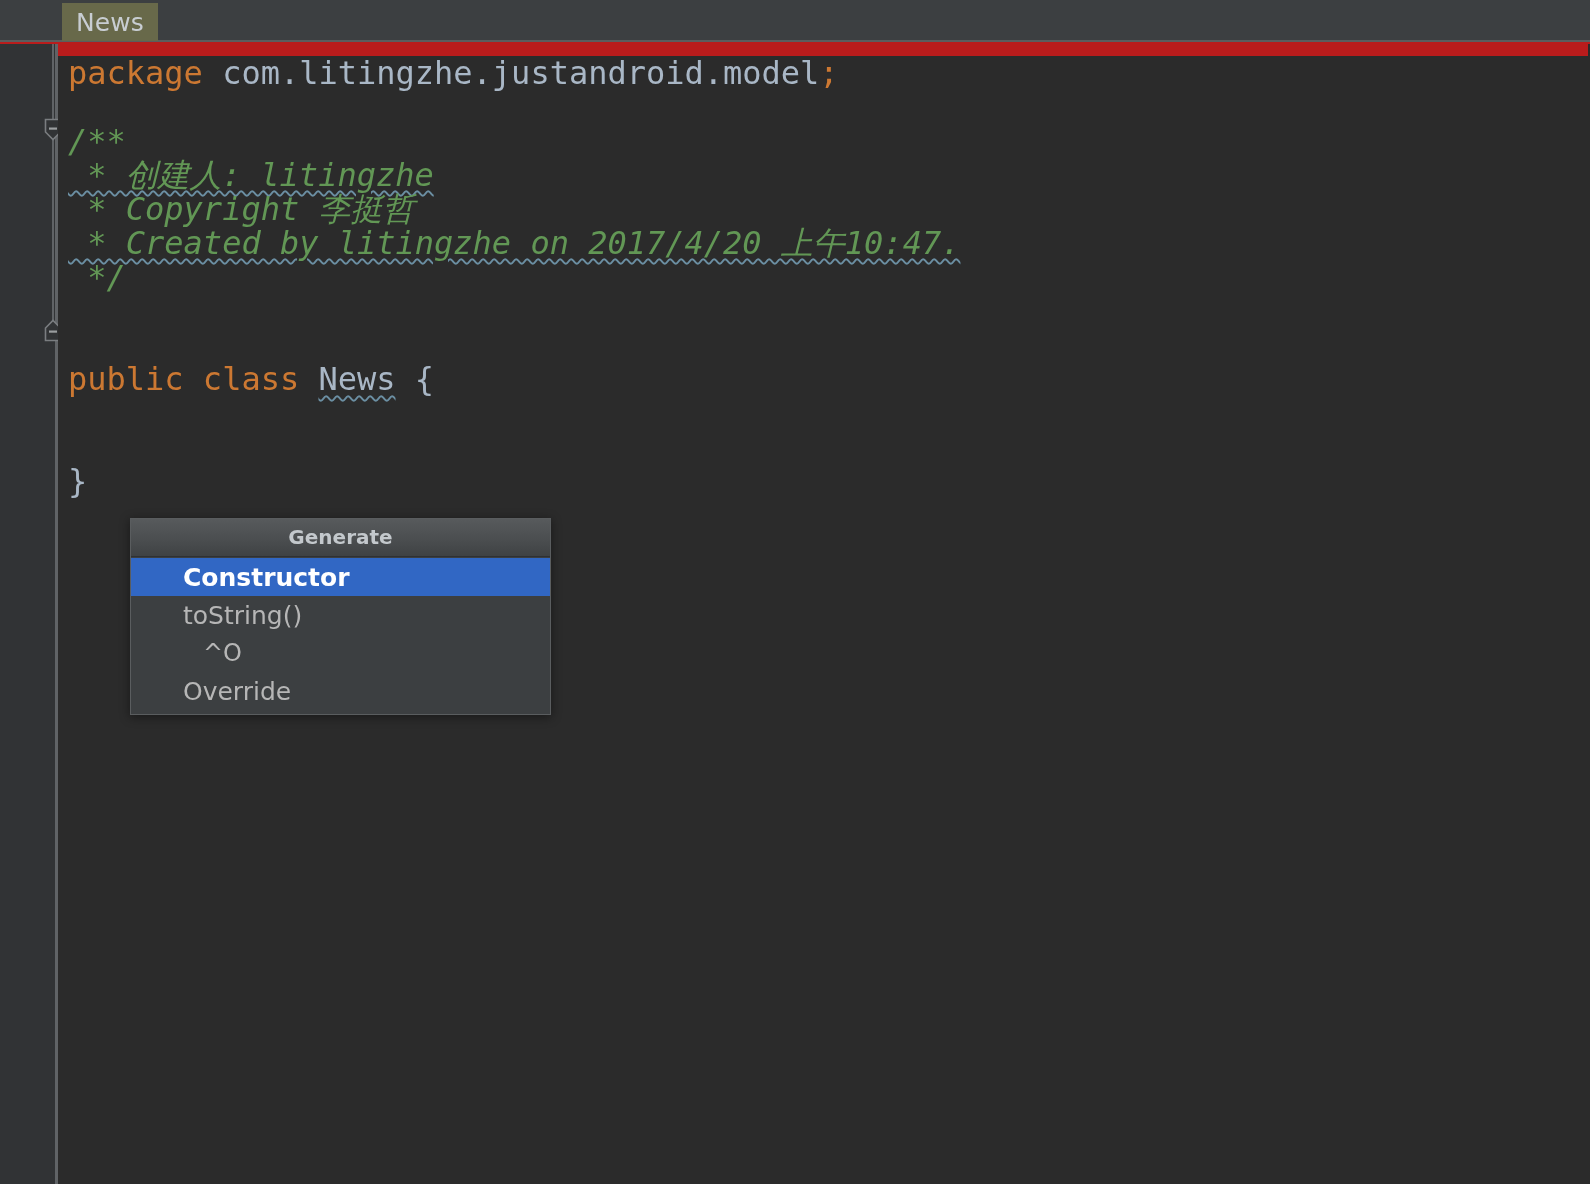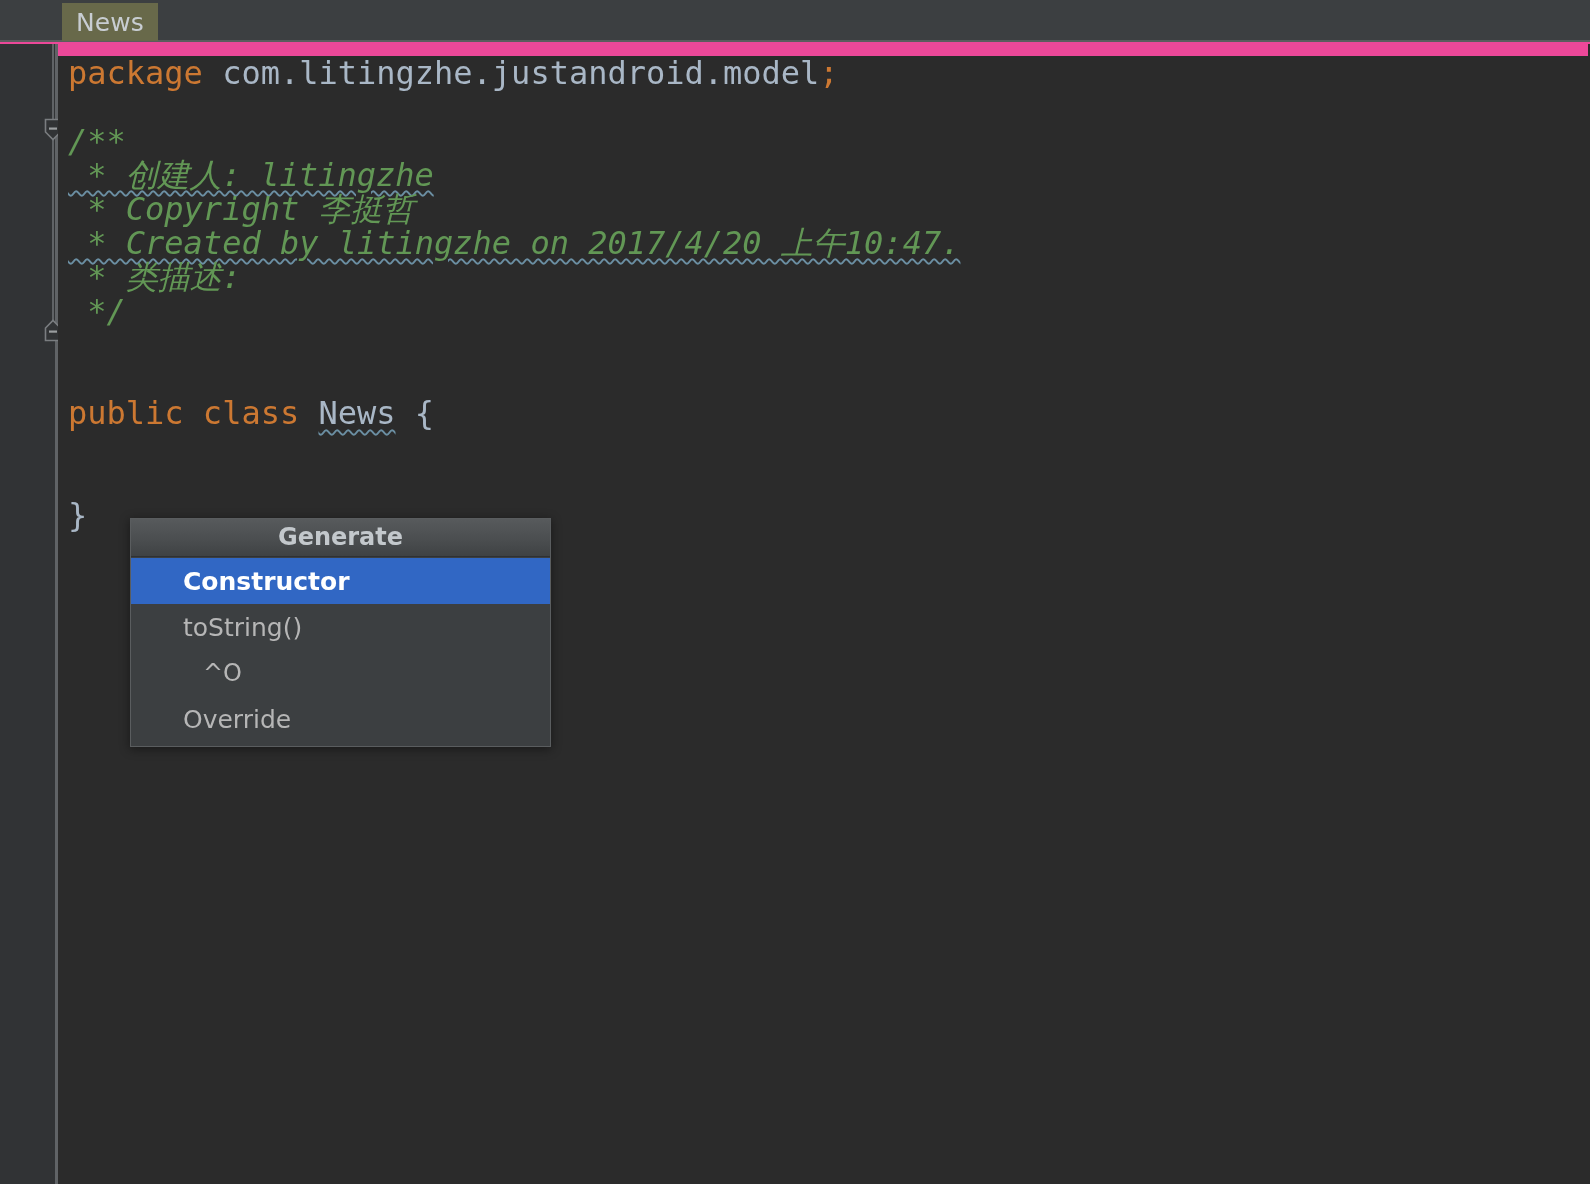--- a/index.html
+++ b/index.html
@@ -13,21 +13,21 @@
     overflow: hidden;
     font-family: "DejaVu Sans", sans-serif;
     -webkit-font-smoothing: antialiased;
   }
 
   
   #ide {
     position: relative;
     width: 1590px;
     height: 1184px;
-    background: #ec4899;
+    background: #b91c1c;
   }
 
   
   #tabbar {
     position: absolute;
     left: 0; top: 0;
     width: 1590px;
     height: 42px;
     background: #3c3f41;
     border-bottom: 2px solid #5b5d5e;
@@ -160,34 +160,34 @@
     width: 421px;
     background: #3c3f41;
     border: 1px solid #5a5d5f;
     box-sizing: border-box;
     box-shadow: 0 2px 10px rgba(0,0,0,.45);
   }
   #popup-title {
     height: 37px;
     line-height: 37px;
     text-align: center;
-    font-size: 24px;
+    font-size: 20px;
     font-weight: bold;
     color: #c3c8cc;
     background: linear-gradient(to bottom, #575a5c 0%, #4b4e50 55%, #3f4244 100%);
     border-bottom: 1px solid #2f3133;
     cursor: default;
   }
   #popup-list {
     padding: 1px 0 4px 0;
     background: #3c3f41;
   }
   .menu-item {
     position: relative;
-    height: 46px;
+    height: 38px;
     display: flex;
     align-items: center;
     padding: 0 18px 0 52px;
     font-size: 25px;
     color: #b6b6b6;
     cursor: default;
     box-sizing: border-box;
   }
   .menu-item .mi-label {
     flex: 1 1 auto;
@@ -247,21 +247,20 @@
 
     <div class="code-line"><span class="comment">/**</span></div>
 
     <div class="code-line"><span class="comment squig"> * 创建人: litingzhe</span></div>
 
     <div class="code-line"><span class="comment"> * Copyright 李挺哲</span></div>
 
 
     <div class="code-line"><span class="comment squig"> * Created by litingzhe on 2017/4/20 上午10:47.</span></div>
 
-    <div class="code-line"><span class="comment"> * 类描述:</span></div>
 
     <div class="code-line"><span class="comment"> */</span></div>
 
     <div class="code-line"></div>
     <div class="code-line"></div>
 
     <div class="code-line"><span class="kw">public</span><span class="plain"> </span><span class="kw">class</span><span class="plain"> </span><span class="typo">News</span><span class="plain"> </span><span class="brace">{</span></div>
 
     <div class="code-line"></div>
     <div class="code-line"></div>

